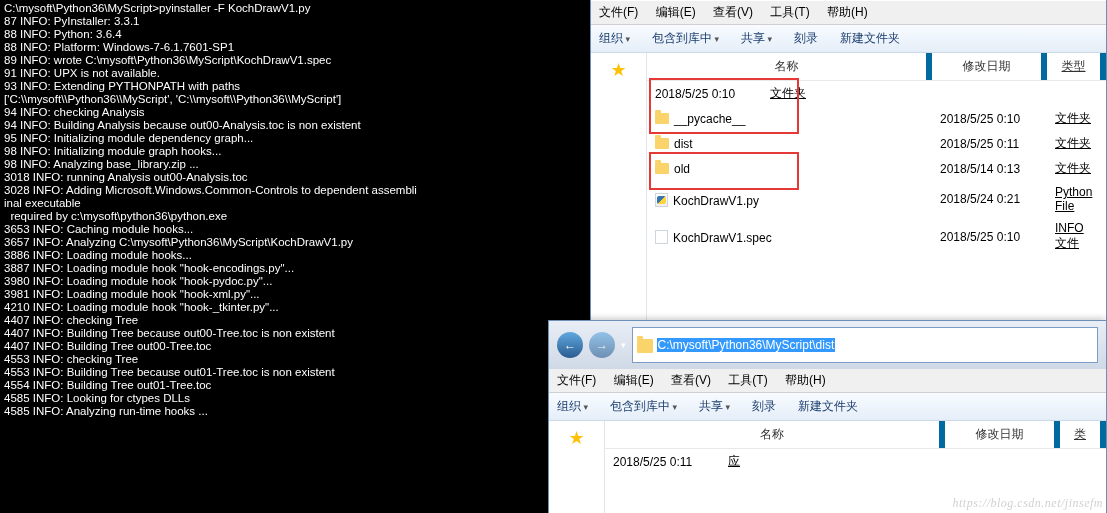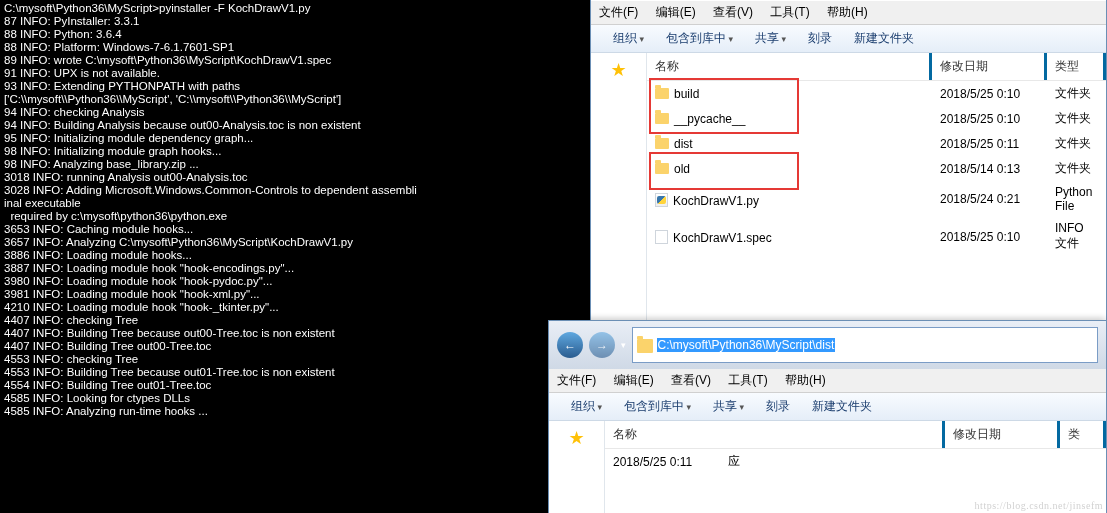--- a/index.html
+++ b/index.html
@@ -2,50 +2,50 @@
 <html><head>
   <meta charset="utf-8">
   <style>
     * { margin: 0; padding: 0; box-sizing: border-box; font-family: "Segoe UI", Tahoma, sans-serif; }
     body { width: 1107px; height: 513px; position: relative; background: #ccc; overflow: hidden; }
     .terminal { position: absolute; top: 0; left: 0; width: 590px; height: 513px; background: #000; color: #fff; font-family: "Consolas", monospace; font-size: 11.5px; line-height: 13px; padding: 2px 4px; white-space: pre; overflow: hidden; }
     .explorer1 { position: absolute; top: -18px; left: 590px; width: 517px; height: 340px; background: #fff; border: 1px solid #6b8fb5; }
     .explorer2 { position: absolute; top: 320px; left: 548px; width: 559px; height: 193px; background: #fff; border: 1px solid #6b8fb5; box-shadow: -2px -2px 6px rgba(0,0,0,0.2); }
     .menubar { background: #f0f0f0; border-bottom: 1px solid #d0d0d0; padding: 3px 8px; font-size: 12px; }
     .menubar span { margin-right: 14px; cursor: default; }
-    .toolbar { background: linear-gradient(#f8fbff, #e5eef8); border-bottom: 1px solid #cdd9e6; padding: 5px 22px; font-size: 12px; color: #1a3d6e; display: flex; gap: 22px; align-items: center; }
+    .toolbar { background: linear-gradient(#f8fbff, #e5eef8); border-bottom: 1px solid #cdd9e6; padding: 5px 8px; font-size: 12px; color: #1a3d6e; display: flex; gap: 22px; align-items: center; }
     .toolbar span::after { content: " ▾"; font-size: 9px; color: #555; }
     .toolbar span.noarrow::after { content: ""; }
     .content { display: flex; height: calc(100% - 54px); }
     .favcol { width: 56px; background: #fff; border-right: 1px solid #e0e6ec; padding: 6px 4px; }
     .star { color: #ffc107; font-size: 18px; display: block; text-align: center; }
     .filearea { flex: 1; background: #fff; position: relative; }
     .headerrow { display: flex; border-bottom: 1px solid #e8e8e8; font-size: 12px; color: #333; }
-    .headerrow .col { padding: 5px 8px; border-right: 3px solid #0369a1; }
+    .headerrow .col { padding: 5px 8px; border-right: 6px solid #0369a1; text-align: center; }
     .col-name { width: 285px; }
     .col-date { width: 115px; }
-    .col-type { flex: 1; }
+    .col-type { flex: 1; text-decoration: underline; }
     .filerow { display: flex; font-size: 12px; padding: 2px 0; align-items: center; }
     .filerow .col { padding: 2px 8px; }
     .icon-folder { display: inline-block; width: 14px; height: 11px; background: #fbd36b; border-radius: 1px; margin-right: 5px; position: relative; top: 1px; }
     .icon-folder::before { content: ""; position: absolute; top: -3px; left: 0; width: 6px; height: 3px; background: #fbd36b; border-radius: 1px 1px 0 0; }
     .icon-py { display: inline-block; width: 13px; height: 14px; background: linear-gradient(#fff,#eee); border: 1px solid #cfd5dc; margin-right: 5px; position: relative; top: 2px; }
     .icon-py::after { content:""; position:absolute; left:1px; top:2px; width:9px; height:8px; background: linear-gradient(135deg,#3776ab 50%,#ffd43b 50%); border-radius:2px;}
     .icon-spec { display: inline-block; width: 13px; height: 14px; background: #fff; border: 1px solid #cfd5dc; margin-right: 5px; position: relative; top: 2px; }
     .icon-exe { display: inline-block; width: 16px; height: 16px; background: #1e1e1e; margin-right: 5px; position: relative; top: 2px; }
     .icon-exe::after { content:""; position:absolute; left:2px; top:2px; width:12px; height:12px; background: linear-gradient(45deg,#4fc3f7 30%,#ffd54f 70%); border-radius:2px;}
     .redbox { position: absolute; border: 2px solid #e53935; pointer-events: none; }
     .addrbar { background: linear-gradient(#e9eef6,#cfd9e6); padding: 6px 8px; display: flex; align-items: center; gap: 6px; }
     .navbtn { width: 26px; height: 26px; border-radius: 50%; background: linear-gradient(#5fa8e0,#2a5c8f); display: inline-flex; align-items: center; justify-content: center; color: #fff; font-size: 12px; }
     .addrinput { flex: 1; height: 36px; border: 1px solid #7a9cc6; background: #fff; display: flex; align-items: center; padding: 0 4px; font-size: 12px; }
     .addrinput .miniicon { width: 16px; height: 14px; margin-right: 4px; }
     .addrinput .sel { background: #3399ff; color: #fff; padding: 0 1px; }
     .explorer2 .content { height: calc(100% - 98px); }
     .explorer2 .filearea .headerrow .col-name { width: 340px; }
-    .watermark { position: absolute; right: 4px; bottom: 2px; font-size: 10px; color: rgba(120,120,120,0.35); letter-spacing: 0.5px; font-family: Georgia, serif; pointer-events: none; text-align: right; }
+    .watermark { position: absolute; right: 4px; bottom: 2px; font-size: 12px; color: rgba(120,120,120,0.35); font-style: italic; letter-spacing: 0.5px; font-family: Georgia, serif; pointer-events: none; text-align: right; }
   </style>
 </head>
 <body>
 
 <div class="terminal"><span id="term-out">C:\mysoft\Python36\MyScript&gt;pyinstaller -F KochDrawV1.py
 87 INFO: PyInstaller: 3.3.1
 88 INFO: Python: 3.6.4
 88 INFO: Platform: Windows-7-6.1.7601-SP1
 89 INFO: wrote C:\mysoft\Python36\MyScript\KochDrawV1.spec
 91 INFO: UPX is not available.
@@ -97,21 +97,20 @@
         <span class="star">★</span>
       </div>
     <div class="filearea">
       <div class="headerrow">
         <div class="col col-name">名称</div>
         <div class="col col-date">修改日期</div>
         <div class="col col-type">类型</div>
       </div>
       <div id="files1">
           <div class="filerow">
-            <div class="col col-name" style="width:285px"><span class="icon-folder"></span>build</div>
             <div class="col col-date">2018/5/25 0:10</div>
             <div class="col col-type">文件夹</div>
           </div>
           <div class="filerow">
             <div class="col col-name" style="width:285px"><span class="icon-folder"></span>__pycache__</div>
             <div class="col col-date">2018/5/25 0:10</div>
             <div class="col col-type">文件夹</div>
           </div>
           <div class="filerow">
             <div class="col col-name" style="width:285px"><span class="icon-folder"></span>dist</div>

